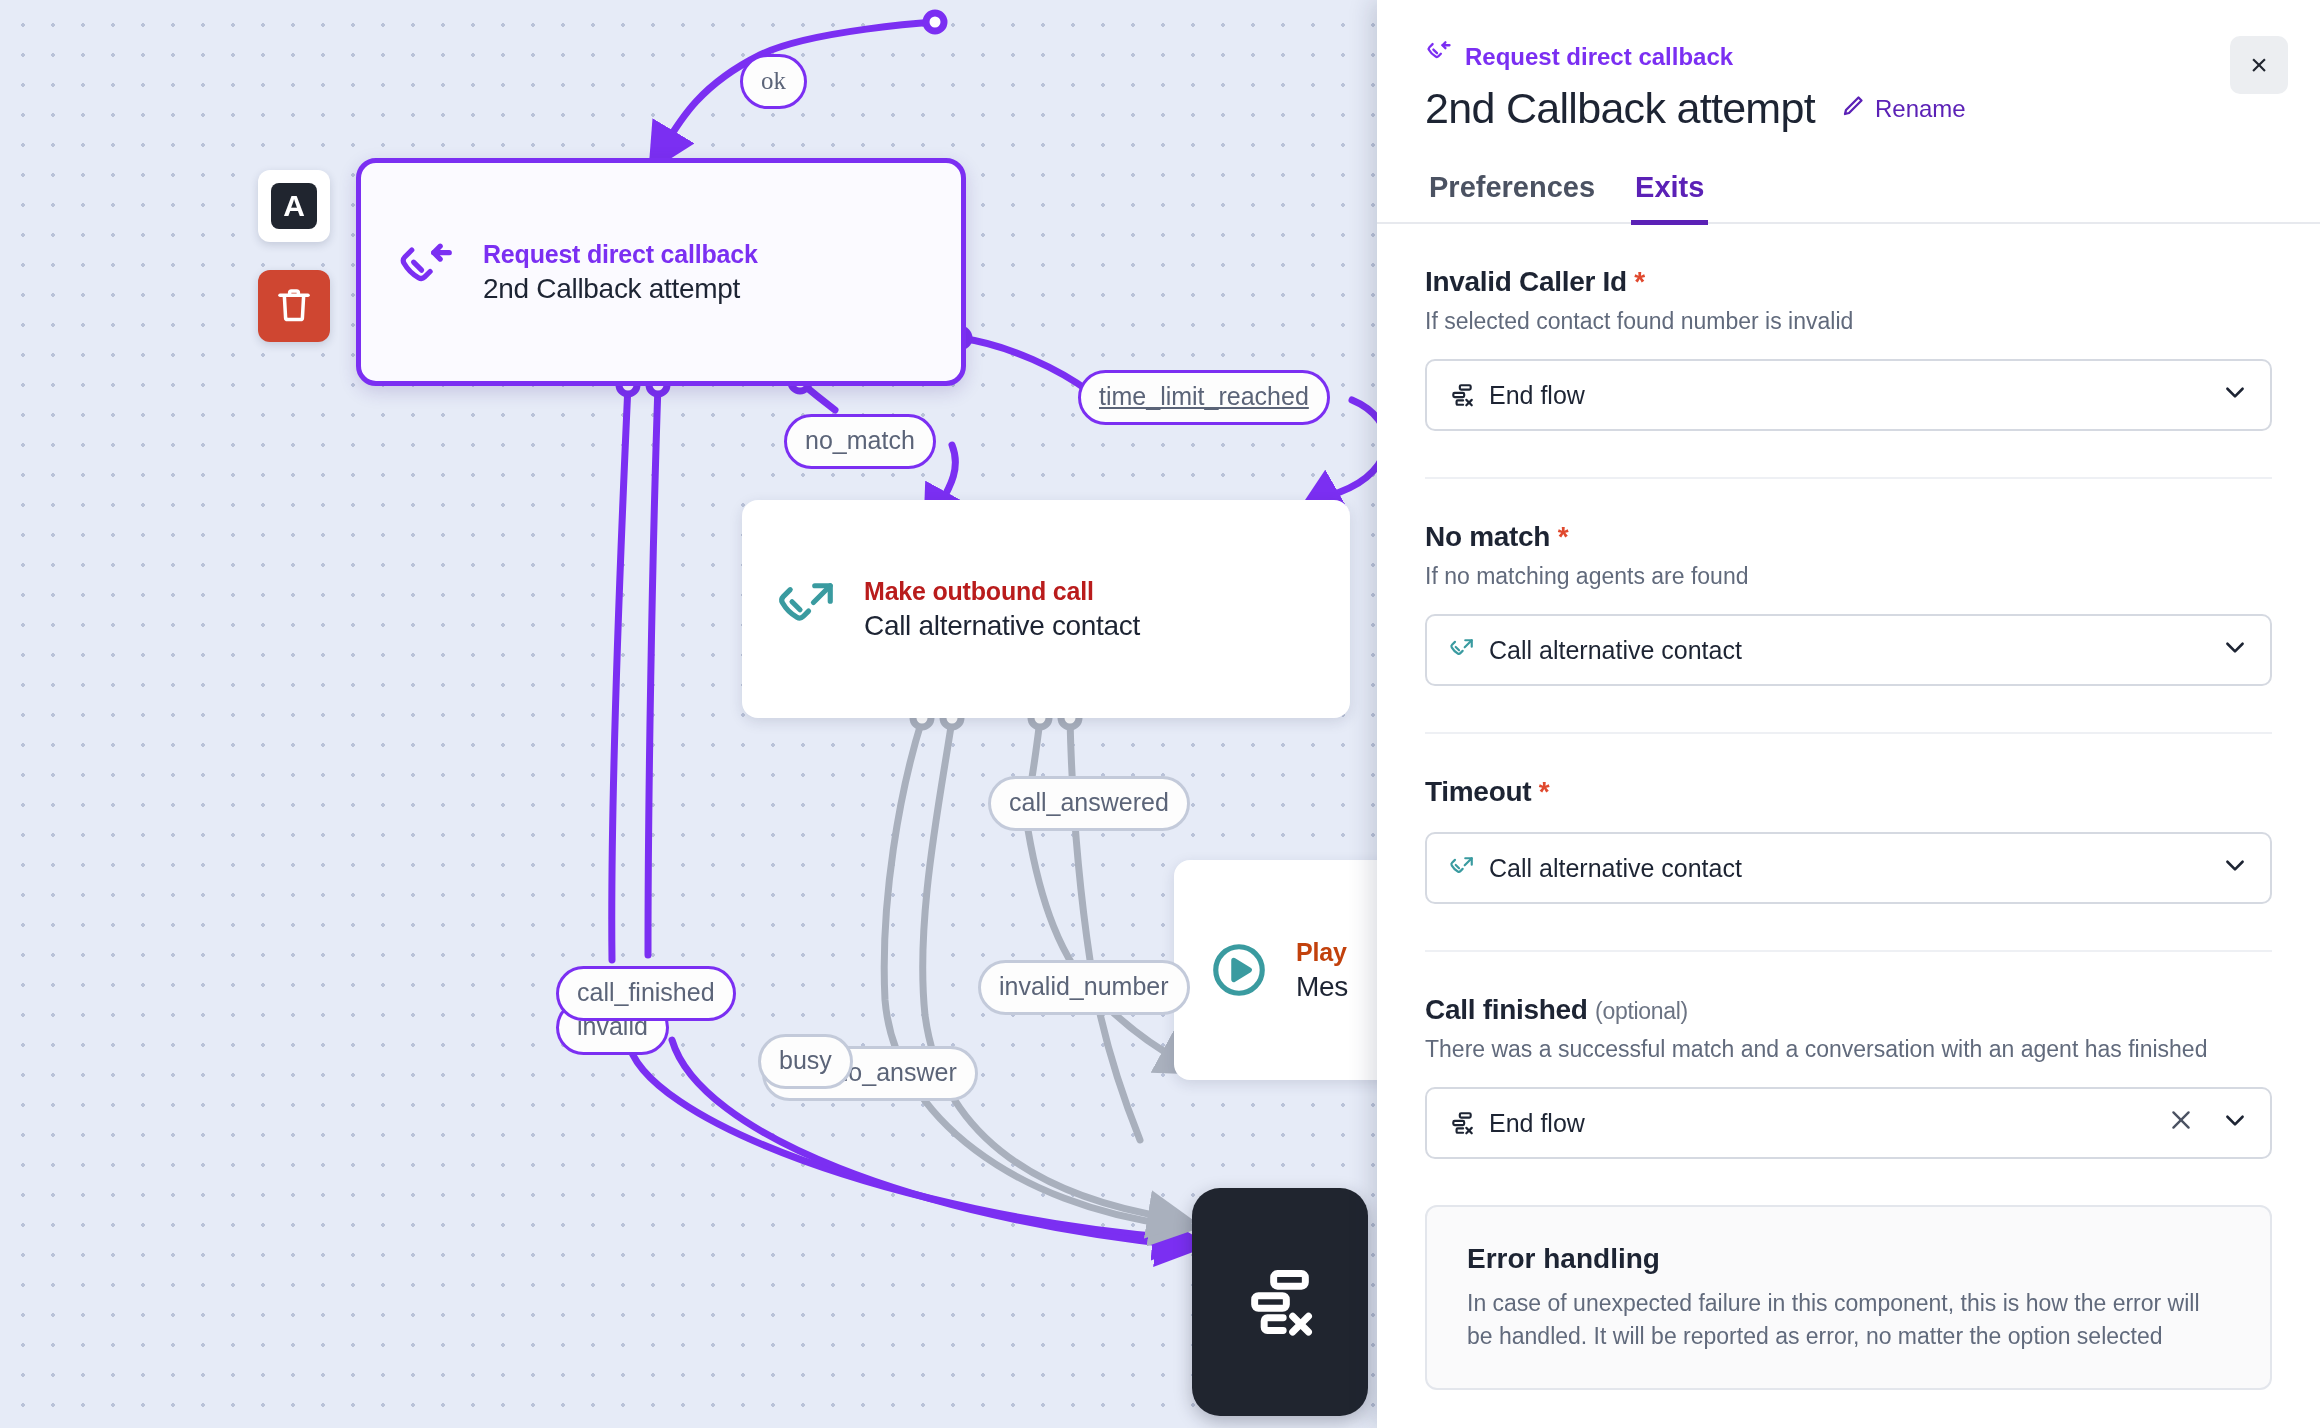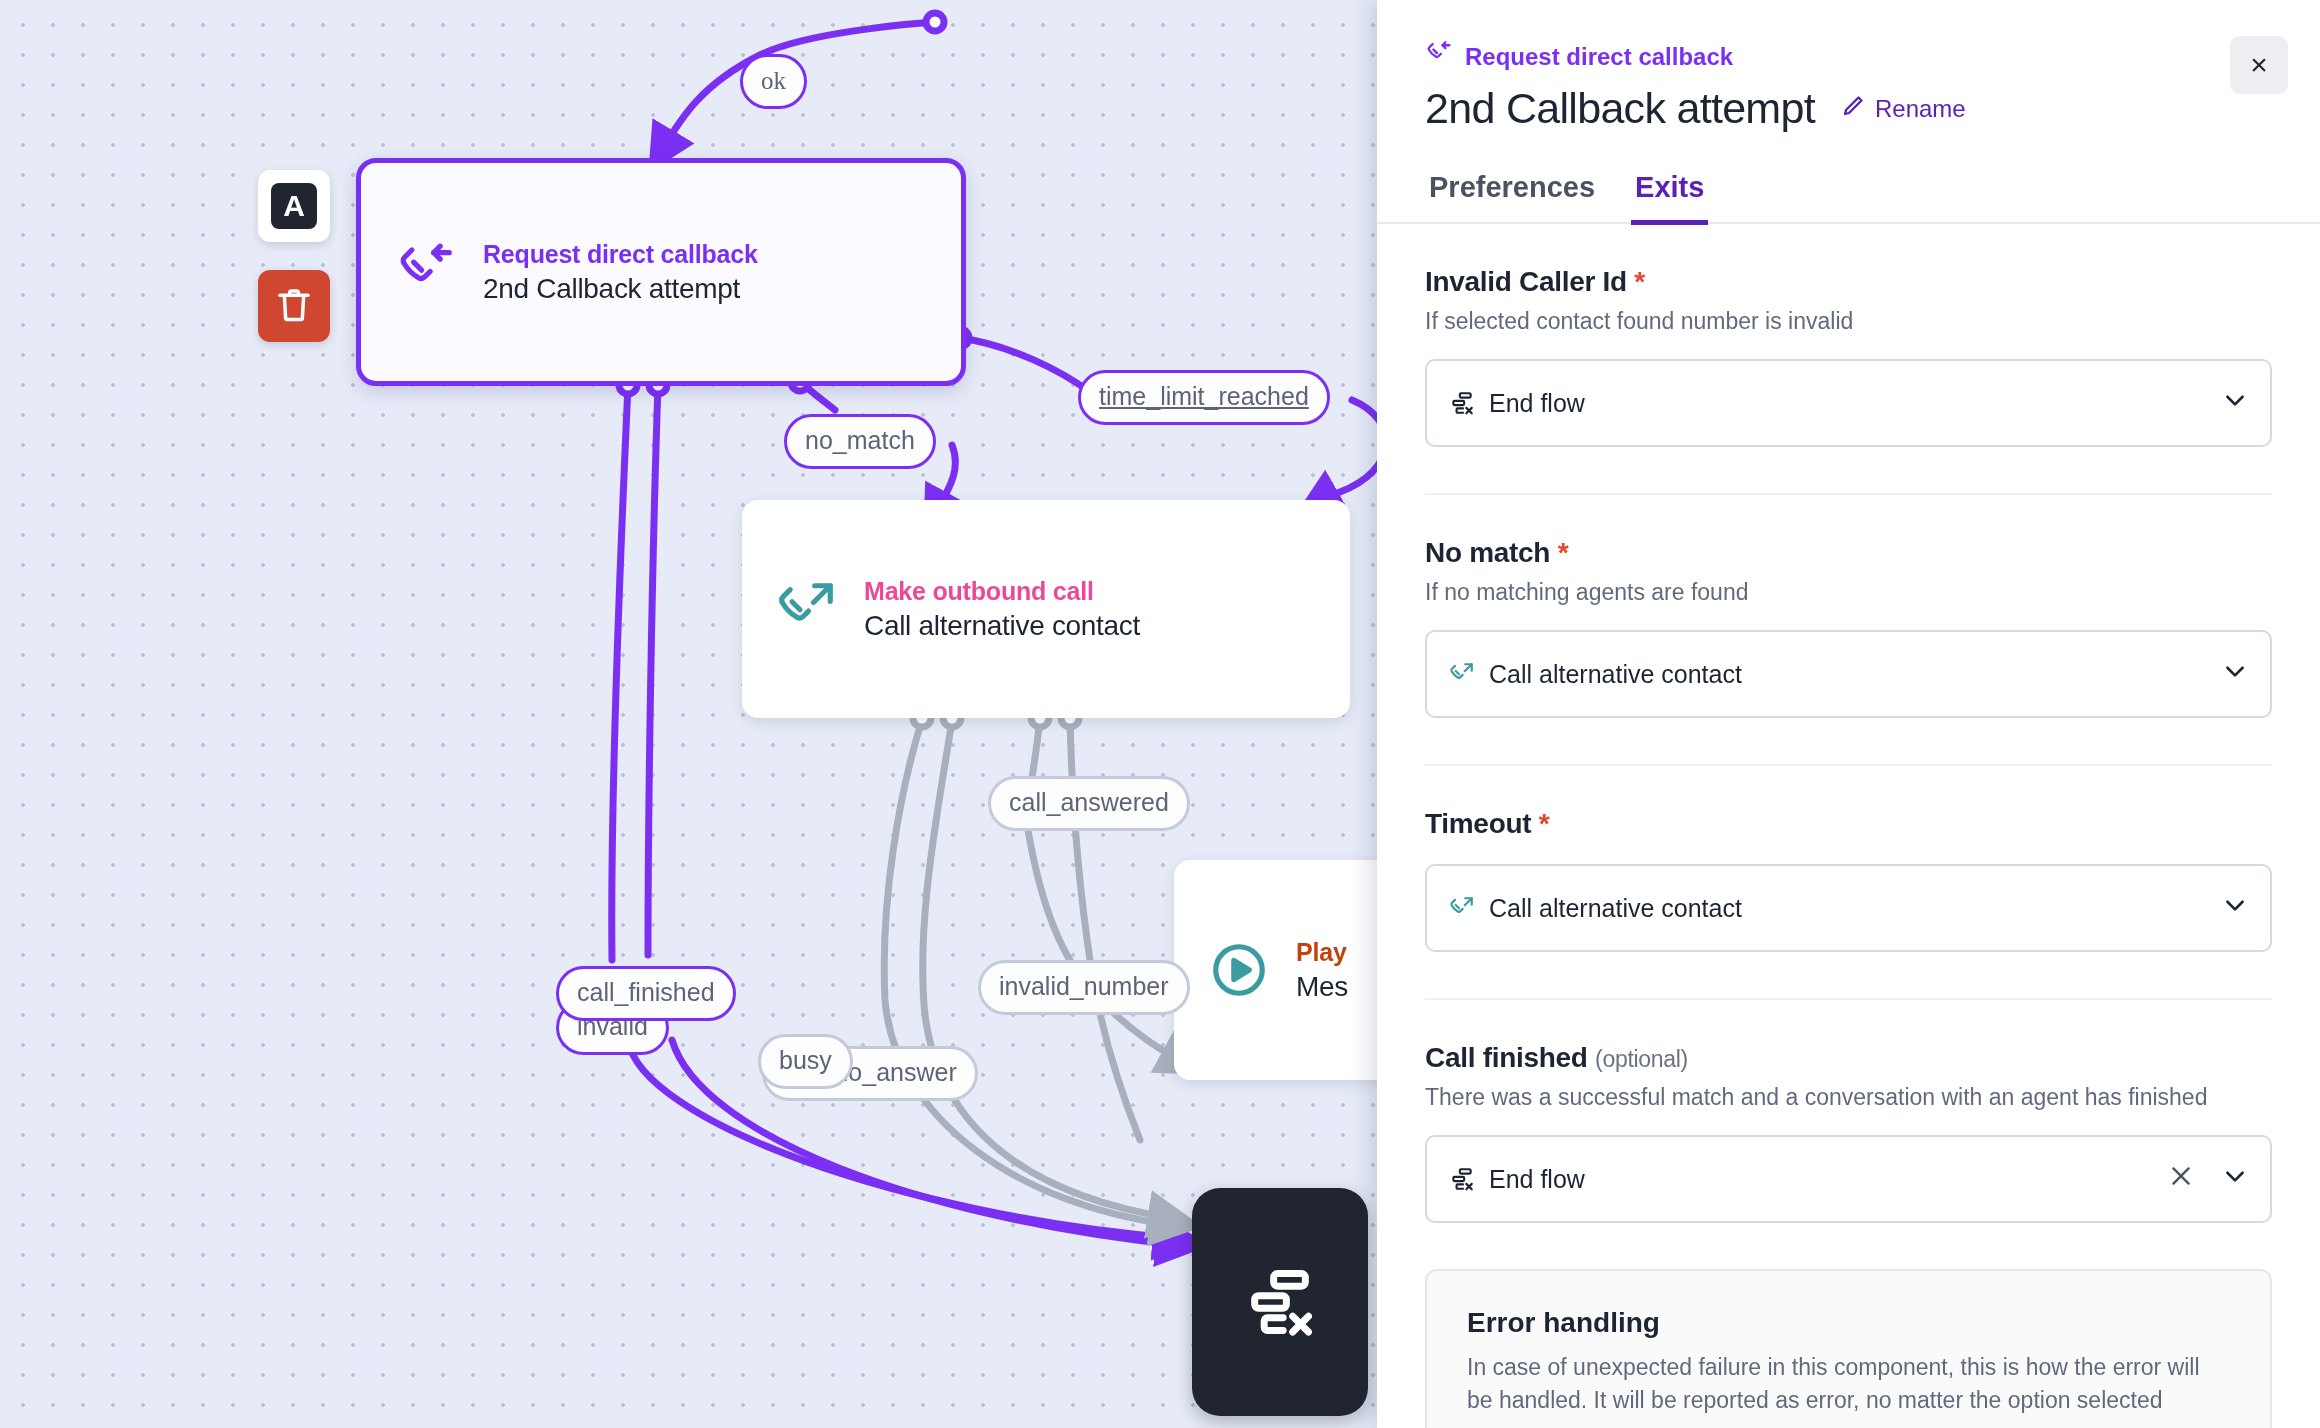--- a/index.html
+++ b/index.html
@@ -40,21 +40,21 @@
     border: 5px solid #7b2ff2;
     background: #fbfaff;
     border-radius: 20px;
     box-shadow: 0 6px 18px rgba(60,40,140,.18);
   }
   #node-callback .node-kind { color: #7b2ff2; }
 
   #node-outbound {
     left: 742px; top: 500px; width: 608px; height: 218px;
   }
-  #node-outbound .node-kind { color: #ec4899; }
+  #node-outbound .node-kind { color: #b91c1c; }
 
   #node-play {
     left: 1174px; top: 860px; width: 480px; height: 220px;
   }
   #node-play .node-kind { color: #c2410c; }
 
   #node-end {
     left: 1192px; top: 1188px; width: 176px; height: 228px;
     background: #20252f;
     border-radius: 28px;
@@ -136,21 +136,21 @@
   .field { padding: 42px 0 0; }
   .field + .field { border-top: 2px solid #eef0f4; margin-top: 46px; }
   .field-label {
     font-size: 28px; font-weight: bold; color: #1d2433; letter-spacing: -.3px;
   }
   .req { color: #e0492e; font-weight: bold; }
   .optional { color: #6b7383; font-size: 23px; font-weight: normal; }
   .field-desc { font-size: 23px; color: #616a7c; margin-top: 10px; }
 
   .select {
-    margin-top: 24px; height: 88px;
+    margin-top: 24px; height: 72px;
     border: 2px solid #d5d9e1; border-radius: 10px;
     background: #fff;
     display: flex; align-items: center; gap: 14px;
     padding: 0 22px; cursor: pointer;
   }
   .select .sel-icon { flex: 0 0 auto; display: flex; align-items: center; }
   .select .sel-text { font-size: 25px; color: #1d2433; flex: 1 1 auto; }
   .chev { color: #1d2433; font-size: 22px; }
   .clear-x { color: #4b5262; font-size: 26px; margin-right: 14px; cursor: pointer; }
 

